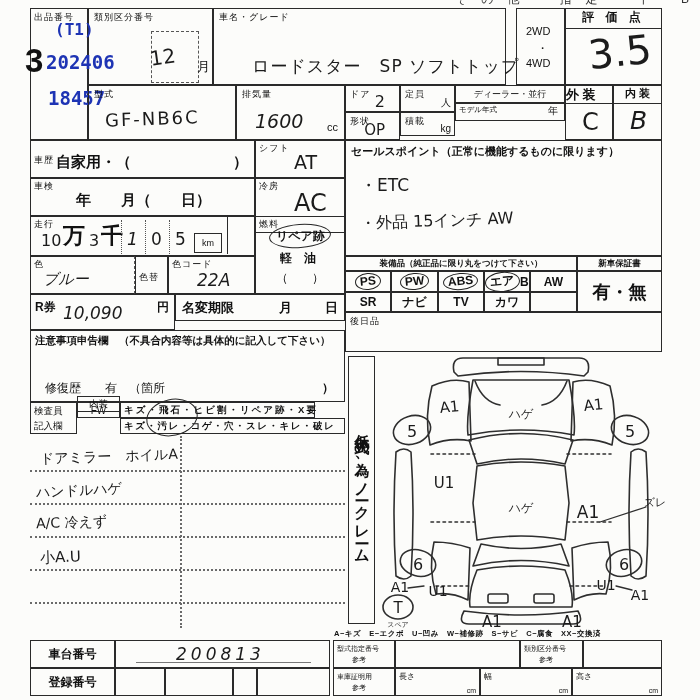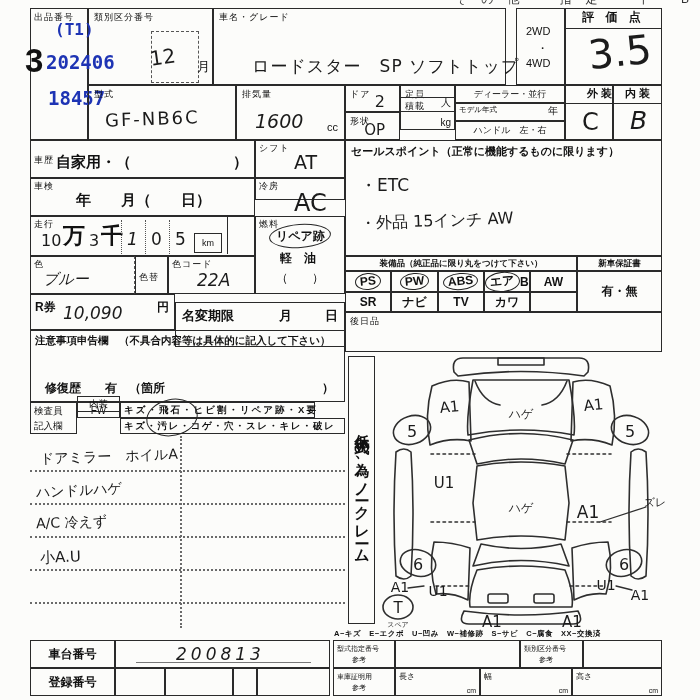--- a/index.html
+++ b/index.html
@@ -77,36 +77,33 @@
     <span class="hw" style="right:14px;top:6px;font-size:16px">2</span>
   </div>
   <div class="cell" style="left:345px;top:112px;width:55px;height:28px">
     <span class="lbl" style="left:4px;top:2px">形状</span>
     <span class="hw" style="right:14px;top:8px;font-size:15px">OP</span>
   </div>
   <div class="cell" style="left:400px;top:85px;width:55px;height:27px">
     <span class="lbl" style="left:4px;top:2px">定員</span>
     <span class="pr" style="right:3px;bottom:1px;font-size:10px">人</span>
   </div>
-  <div class="cell" style="left:400px;top:97px;width:55px;height:33px">
+  <div class="cell" style="left:400px;top:112px;width:55px;height:24px">
     <span class="lbl" style="left:4px;top:2px">積載</span>
     <span class="pr" style="right:3px;bottom:1px;font-size:10px">kg</span>
   </div>
   <div class="cell ctr" style="left:455px;top:85px;width:110px;height:18px;font-size:9px">
     <span>ディーラー・並行</span>
   </div>
   <div class="cell" style="left:455px;top:103px;width:110px;height:18px">
     <span class="lbl" style="left:3px;top:1px;font-size:7.5px;letter-spacing:0">モデル年式</span>
     <span class="pr" style="right:6px;bottom:2px;font-size:10px">年</span>
   </div>
-  <div class="cell ctr" style="left:455px;top:121px;width:110px;height:19px;font-size:9px">
-    <span>ハンドル　左・右</span>
-  </div>
   <div class="cell" style="left:565px;top:85px;width:48px;height:55px">
-    <div style="position:absolute;top:0;left:0;width:100%;height:17px;border-bottom:1.5px solid #2a2a2a;text-align:right;font-size:11px;font-weight:bold">外 装</div>
+    <div style="position:absolute;top:0;left:0;width:100%;height:17px;border-bottom:1.5px solid #2a2a2a;text-align:left;font-size:13px;font-weight:bold">外 装</div>
     <div class="hw" style="left:16px;top:22px;font-size:24px">C</div>
   </div>
   <div class="cell" style="left:613px;top:85px;width:49px;height:55px">
     <div style="position:absolute;top:0;left:0;width:100%;height:17px;border-bottom:1.5px solid #2a2a2a;text-align:center;font-size:11px;font-weight:bold">内 装</div>
     <div class="hw" style="left:16px;top:20px;font-size:25px;font-style:italic">B</div>
   </div>
 
   <div class="cell" style="left:30px;top:140px;width:225px;height:38px">
     <span class="lbl" style="left:3px;top:13px">車歴</span>
     <span class="pr" style="left:25px;top:12px;font-size:15px;font-weight:bold">自家用・（</span>
@@ -114,21 +111,21 @@
   </div>
   <div class="cell" style="left:255px;top:140px;width:90px;height:38px">
     <span class="lbl" style="left:3px;top:1px">シフト</span>
     <span class="hw" style="left:38px;top:10px;font-size:19px">AT</span>
   </div>
 
   <div class="cell" style="left:30px;top:178px;width:225px;height:38px">
     <span class="lbl" style="left:3px;top:1px">車検</span>
     <span class="pr" style="left:45px;top:12px;font-size:15px;font-weight:bold">年　　月（　　日）</span>
   </div>
-  <div class="cell" style="left:255px;top:178px;width:90px;height:22px">
+  <div class="cell" style="left:255px;top:178px;width:90px;height:55px">
     <span class="lbl" style="left:3px;top:1px">冷房</span>
     <span class="hw" style="left:38px;top:10px;font-size:24px">AC</span>
   </div>
 
   <div class="cell" style="left:30px;top:216px;width:225px;height:40px">
     <span class="lbl" style="left:3px;top:1px">走行</span>
     <span class="hw" style="left:10px;top:14px;font-size:16px">10</span>
     <span class="pr" style="left:32px;top:4px;font-size:22px;font-weight:bold">万</span>
     <span class="hw" style="left:58px;top:14px;font-size:16px">3</span>
     <span class="pr" style="left:70px;top:4px;font-size:22px;font-weight:bold">千</span>
@@ -160,29 +157,29 @@
   <div class="cell" style="left:168px;top:256px;width:87px;height:38px">
     <span class="lbl" style="left:3px;top:1px">色コード</span>
     <span class="hw" style="left:28px;top:13px;font-size:17px;font-style:italic">22A</span>
   </div>
 
   <div class="cell" style="left:30px;top:294px;width:145px;height:36px">
     <span class="pr" style="left:4px;top:4px;font-size:12px;font-weight:bold">R券</span>
     <span class="hw" style="left:32px;top:8px;font-size:17px;font-style:italic">10,090</span>
     <span class="pr" style="right:5px;top:4px;font-size:12px;font-weight:bold">円</span>
   </div>
-  <div class="cell" style="left:175px;top:302px;width:170px;height:45px">
+  <div class="cell" style="left:175px;top:294px;width:170px;height:27px">
     <span class="pr" style="left:6px;top:4px;font-size:13px;font-weight:bold">名変期限</span>
     <span class="pr" style="left:103px;top:4px;font-size:13px;font-weight:bold">月</span>
     <span class="pr" style="right:6px;top:4px;font-size:13px;font-weight:bold">日</span>
   </div>
 
   <div class="cell" style="left:30px;top:330px;width:315px;height:72px">
     <span class="pr" style="left:4px;top:3px;font-size:10.5px;font-weight:bold">注意事項申告欄　（不具合内容等は具体的に記入して下さい）</span>
-    <span class="pr" style="left:14px;bottom:4px;font-size:12px;font-weight:bold">修復歴　　有　（箇所</span>
+    <span class="pr" style="left:14px;bottom:4px;font-size:12px;font-weight:normal">修復歴　　有　（箇所</span>
     <span class="pr" style="right:10px;bottom:4px;font-size:12px;font-weight:bold">）</span>
   </div>
 
   <div class="cell" style="left:30px;top:402px;width:47px;height:32px">
     <span class="pr" style="left:3px;top:2px;font-size:9.5px">検査員</span>
     <span class="pr" style="left:3px;top:17px;font-size:9.5px">記入欄</span>
   </div>
   <div class="cell ctr" style="left:77px;top:402px;width:43px;height:16px;font-size:10px;font-weight:normal">
     <span>FW</span>
   </div>
@@ -242,21 +239,21 @@
   <div class="cell ctr" style="left:391px;top:292px;width:47px;height:20px;font-size:12px;font-weight:bold">
     <span>ナビ</span>
   </div>
   <div class="cell ctr" style="left:438px;top:292px;width:46px;height:20px;font-size:12px;font-weight:bold">
     <span>TV</span>
   </div>
   <div class="cell ctr" style="left:484px;top:292px;width:46px;height:20px;font-size:12px;font-weight:bold">
     <span>カワ</span>
   </div>
   <div class="cell" style="left:530px;top:292px;width:47px;height:20px"></div>
-  <div class="cell ctr" style="left:577px;top:271px;width:85px;height:41px;font-size:12px;font-weight:bold">
+  <div class="cell ctr" style="left:577px;top:271px;width:85px;height:41px;font-size:18px;font-weight:bold">
     <span>有・無</span>
   </div>
 
   <div class="cell" style="left:345px;top:312px;width:317px;height:40px">
     <span class="lbl" style="left:4px;top:2px">後日品</span>
   </div>
 
   <div class="cell ctr vtext" style="left:348px;top:356px;width:27px;height:268px">
     <span>低年式の為、ノークレーム</span>
   </div>

